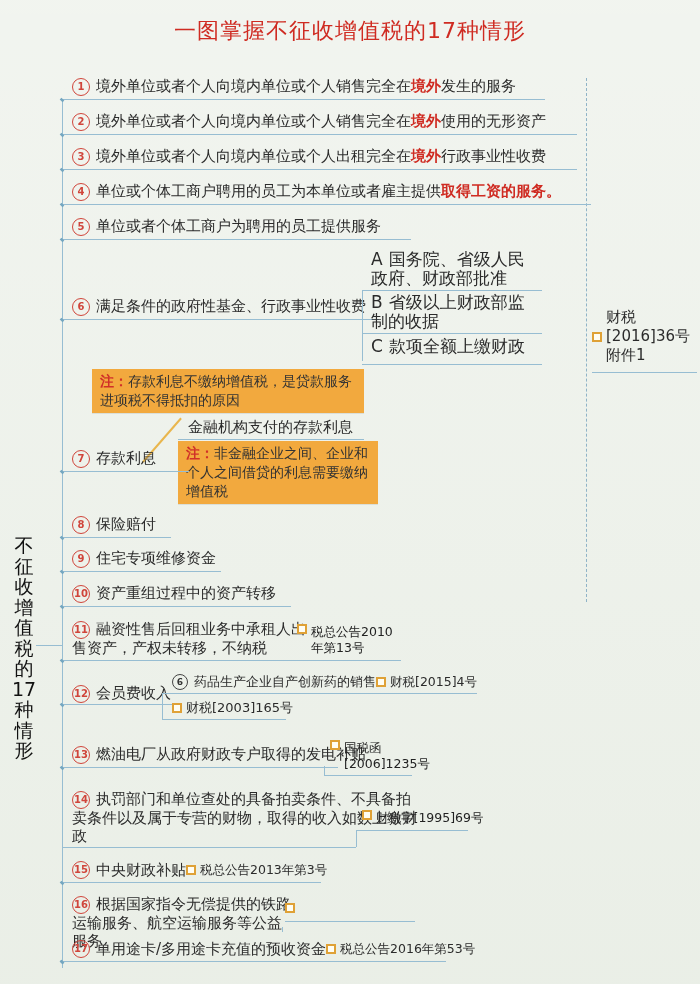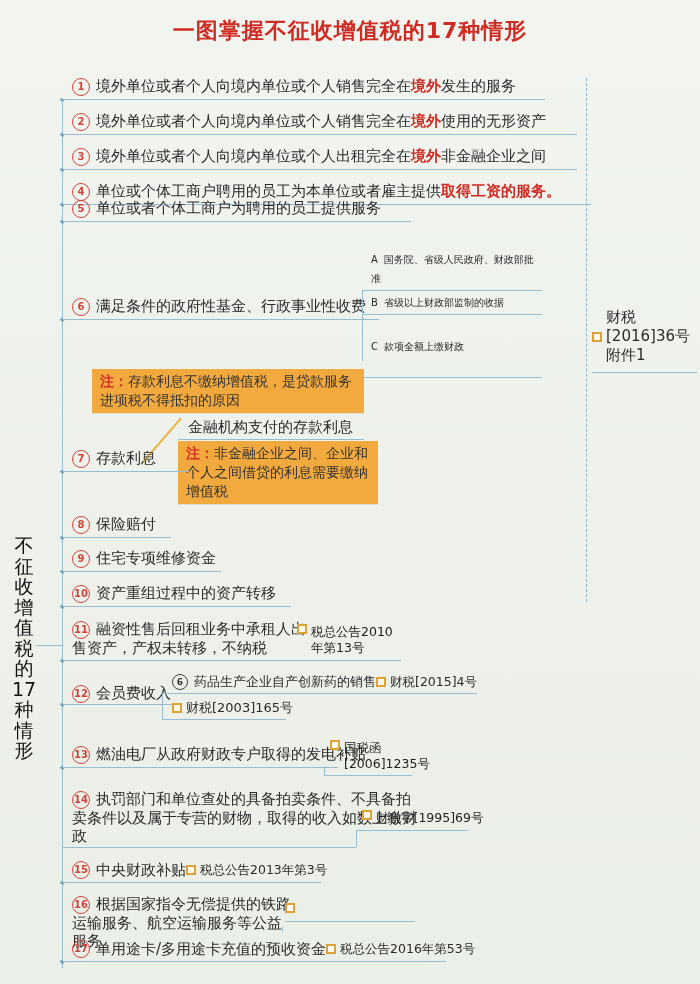--- a/index.html
+++ b/index.html
@@ -5,21 +5,21 @@
   html,body{margin:0;padding:0;}
   .canvas{
     position:relative;width:700px;height:984px;overflow:hidden;
     background:#edf1ea;
     background-image:linear-gradient(180deg, rgba(255,255,255,.25), rgba(220,228,216,.18));
     font-family:"DejaVu Sans","Liberation Sans",sans-serif;
     color:#2b2b2b;
   }
   .title{
     position:absolute;left:0;right:0;top:16px;text-align:center;
-    font-size:22px;font-weight:bold;color:#cf2b22;letter-spacing:1px;
+    font-size:22px;font-weight:normal;color:#cf2b22;letter-spacing:1px;
   }
   
   .vline{position:absolute;width:1px;background:#97bdd2;}
   .hline{position:absolute;height:1px;background:#97bdd2;}
   .dashline{position:absolute;width:0;border-left:1px dashed #8fb3c7;}
   .diag{position:absolute;width:58px;height:2px;background:#e9b64d;transform:rotate(-49deg);transform-origin:0 50%;}
   
   .node{
     position:absolute;left:62px;font-size:15px;line-height:18px;color:#2b2b2b;
     padding:0 4px 3px 10px;border-bottom:1px solid #97bdd2;white-space:nowrap;
@@ -52,21 +52,21 @@
     position:absolute;background:#f2a93e;color:#333;font-size:14px;line-height:19px;
     padding:3px 8px;white-space:normal;box-shadow:0 1px 0 rgba(0,0,0,.08);
   }
   .note .nlabel{color:#d03028;font-weight:bold;}
   
   .root{
     position:absolute;left:11px;top:535px;width:26px;
     font-size:19px;line-height:20.5px;color:#111;word-break:break-all;text-align:center;
   }
   
-  .sub6{position:absolute;left:362px;font-size:10px;line-height:19px;padding:0 4px 2px 9px;
+  .sub6{position:absolute;left:362px;font-size:17px;line-height:19px;padding:0 4px 2px 9px;
         border-bottom:1px solid #97bdd2;width:167px;white-space:normal;}
   .key{margin-right:6px;}
   .sideref{position:absolute;left:592px;top:308px;display:flex;align-items:center;font-size:15px;line-height:19px;}
   .sideref .reftext{white-space:pre-line;}
 </style>
 </head>
 <body>
 
 <div class="canvas">
 
@@ -85,40 +85,40 @@
   </div>
   <div class="hline" style="left:592px;top:372px;width:105px"></div>
 
   <div class="node" style="top:77px;width:469px">
     <span class="cnum">1</span><span>境外单位或者个人向境内单位或个人销售完全在</span><span class="em">境外</span><span>发生的服务</span>
   </div>
   <div class="node" style="top:112px;width:501px">
     <span class="cnum">2</span><span>境外单位或者个人向境内单位或个人销售完全在</span><span class="em">境外</span><span>使用的无形资产</span>
   </div>
   <div class="node" style="top:147px;width:501px">
-    <span class="cnum">3</span><span>境外单位或者个人向境内单位或个人出租完全在</span><span class="em">境外</span><span>非金融企业之间</span>
+    <span class="cnum">3</span><span>境外单位或者个人向境内单位或个人出租完全在</span><span class="em">境外</span><span>行政事业性收费</span>
   </div>
   <div class="node" style="top:182px;width:515px">
     <span class="cnum">4</span><span>单位或个体工商户聘用的员工为本单位或者雇主提供</span><span class="em">取得工资的服务。</span>
   </div>
-  <div class="node" style="top:199px;width:335px">
+  <div class="node" style="top:217px;width:335px">
     <span class="cnum">5</span><span>单位或者个体工商户为聘用的员工提供服务</span>
   </div>
 
   <div class="node" style="top:297px;width:303px">
     <span class="cnum">6</span><span>满足条件的政府性基金、行政事业性收费</span>
   </div>
   <div class="vline" style="left:362px;top:291px;height:70px"></div>
   <div class="sub6" style="top:250px">
     <span class="key">A</span><span>国务院、省级人民政府、财政部批准</span>
   </div>
   <div class="sub6" style="top:293px">
     <span class="key">B</span><span>省级以上财政部监制的收据</span>
   </div>
-  <div class="sub6" style="top:337px;padding-bottom:21px">
+  <div class="sub6" style="top:337px;padding-bottom:8px">
     <span class="key">C</span><span>款项全额上缴财政</span>
   </div>
 
   <div class="note" style="left:92px;top:369px;width:256px">
     <span class="nlabel">注：</span><span>存款利息不缴纳增值税，是贷款服务进项税不得抵扣的原因</span>
   </div>
   <div class="diag" style="left:143px;top:461px"></div>
   <div class="node noline" style="left:178px;top:418px;width:172px;border-bottom:1px solid #97bdd2;padding-bottom:3px">
     <span>金融机构支付的存款利息</span>
   </div>

